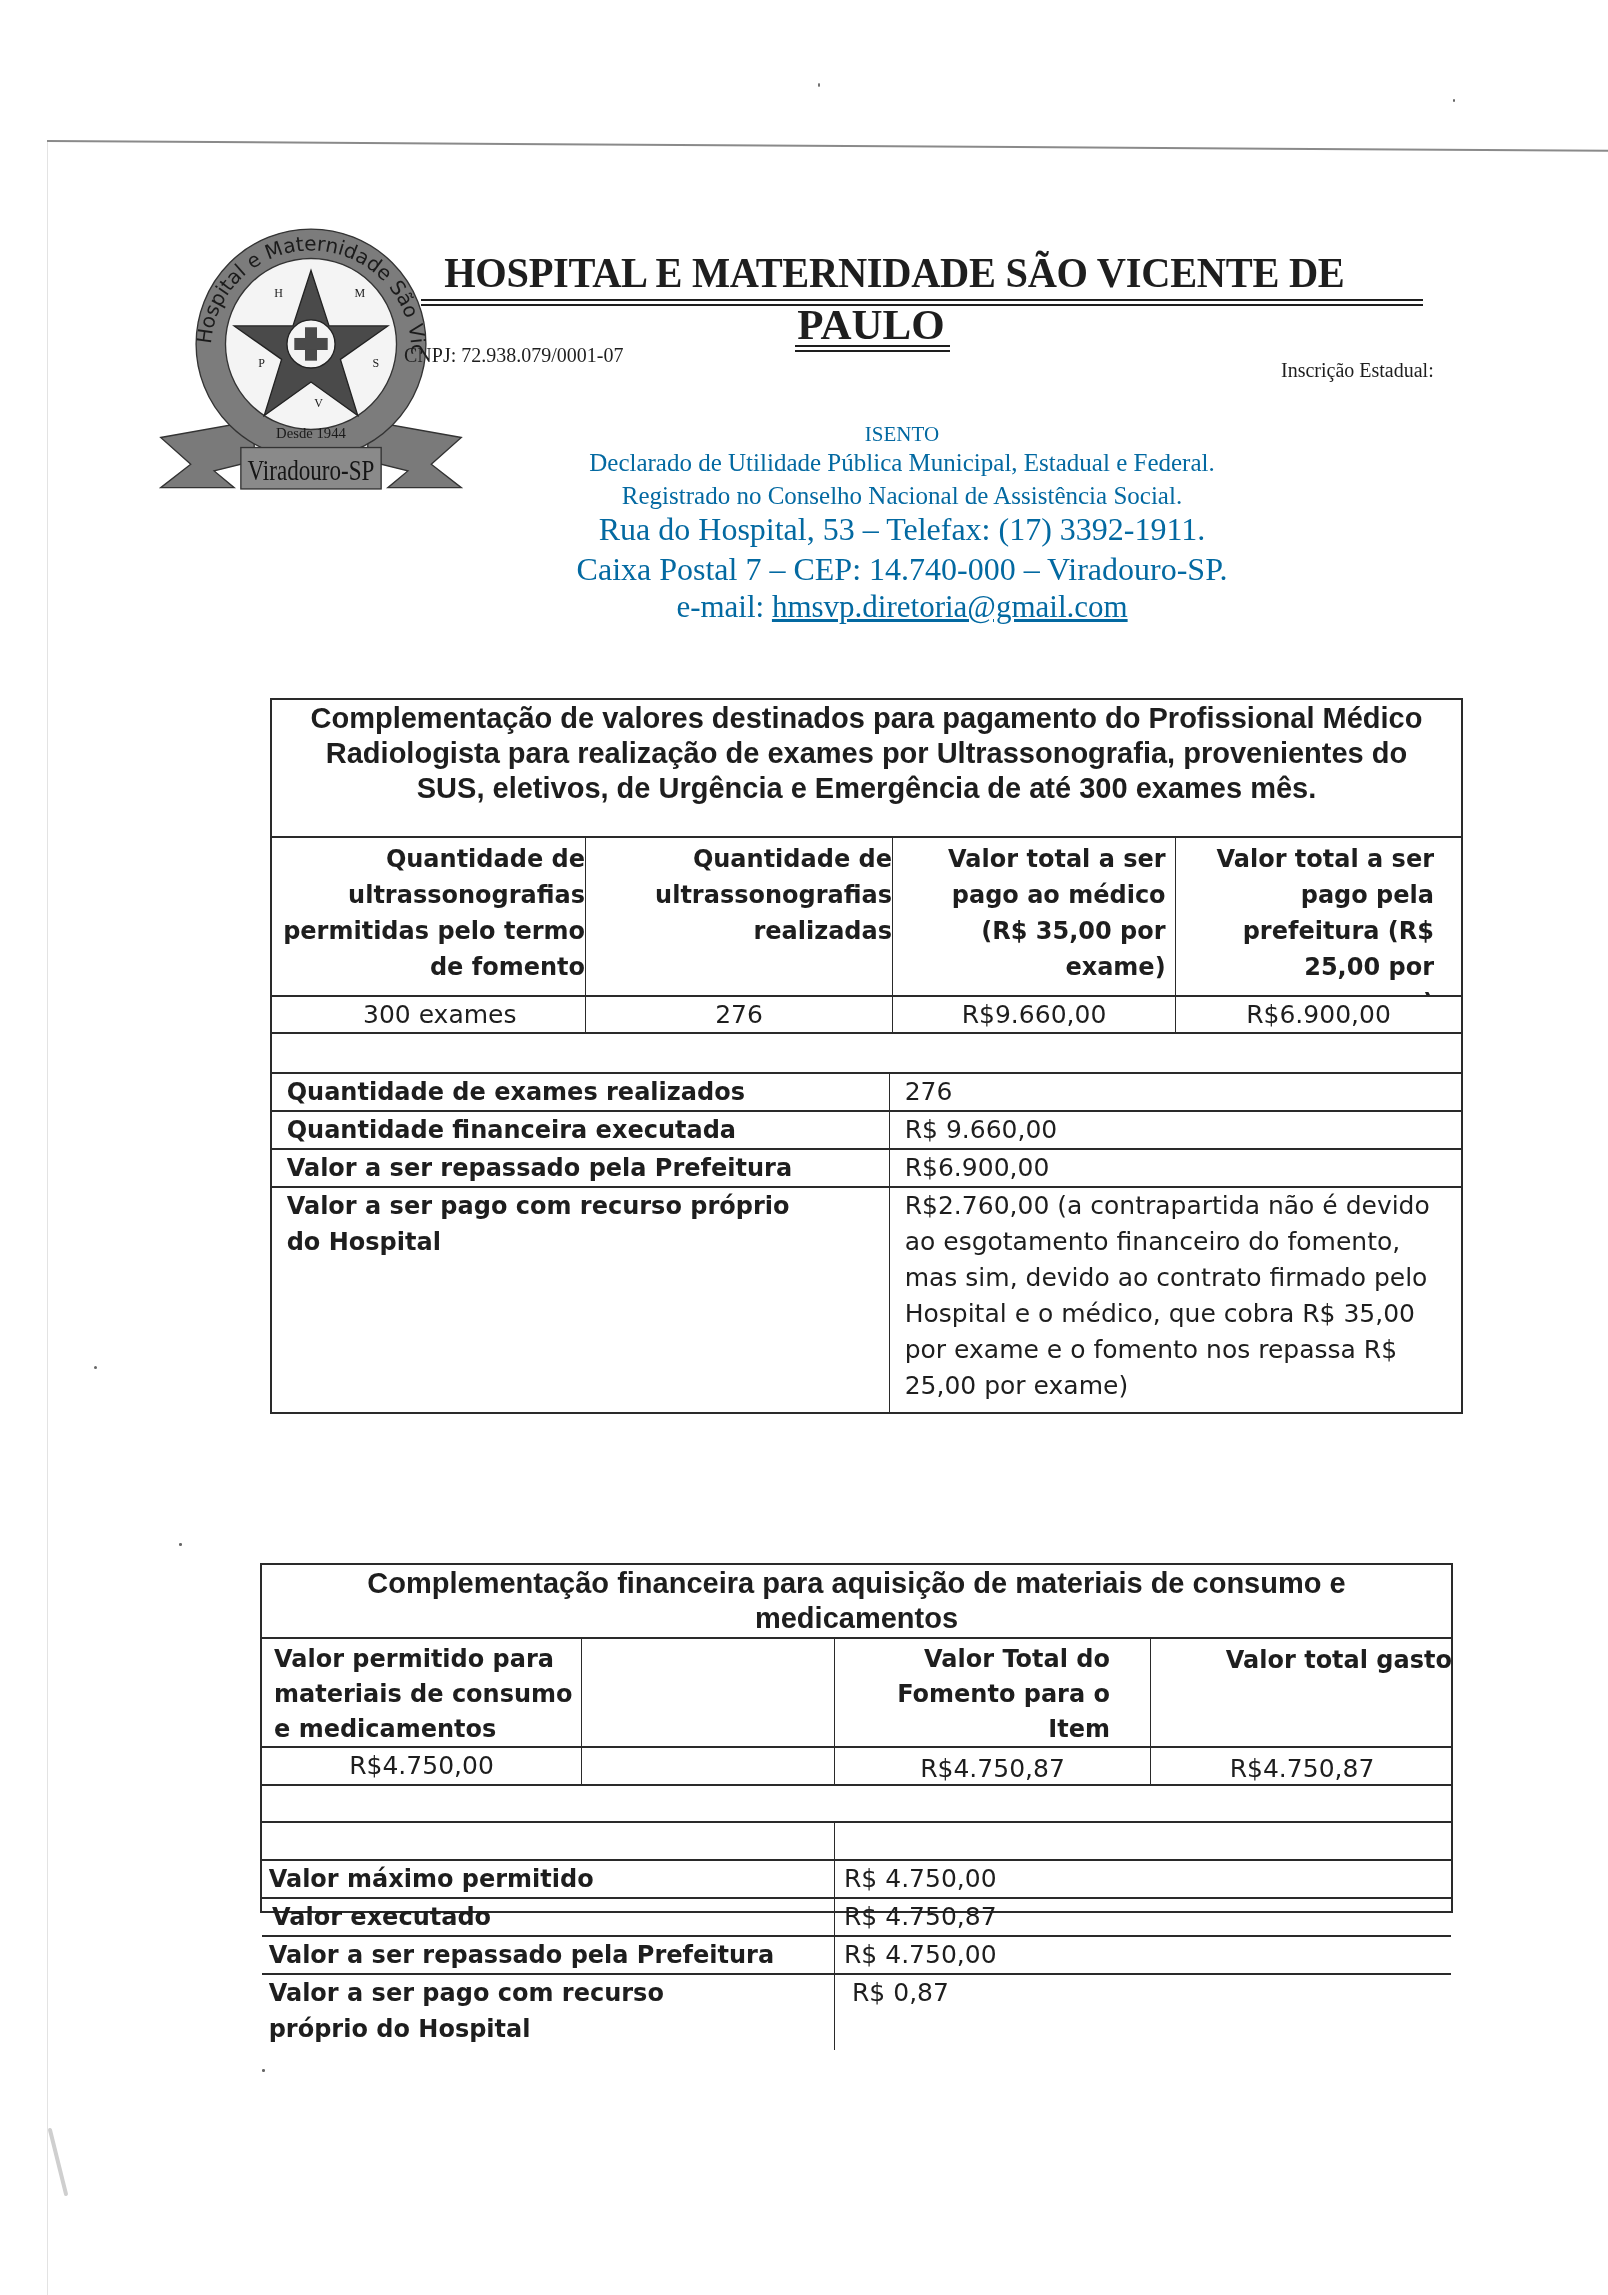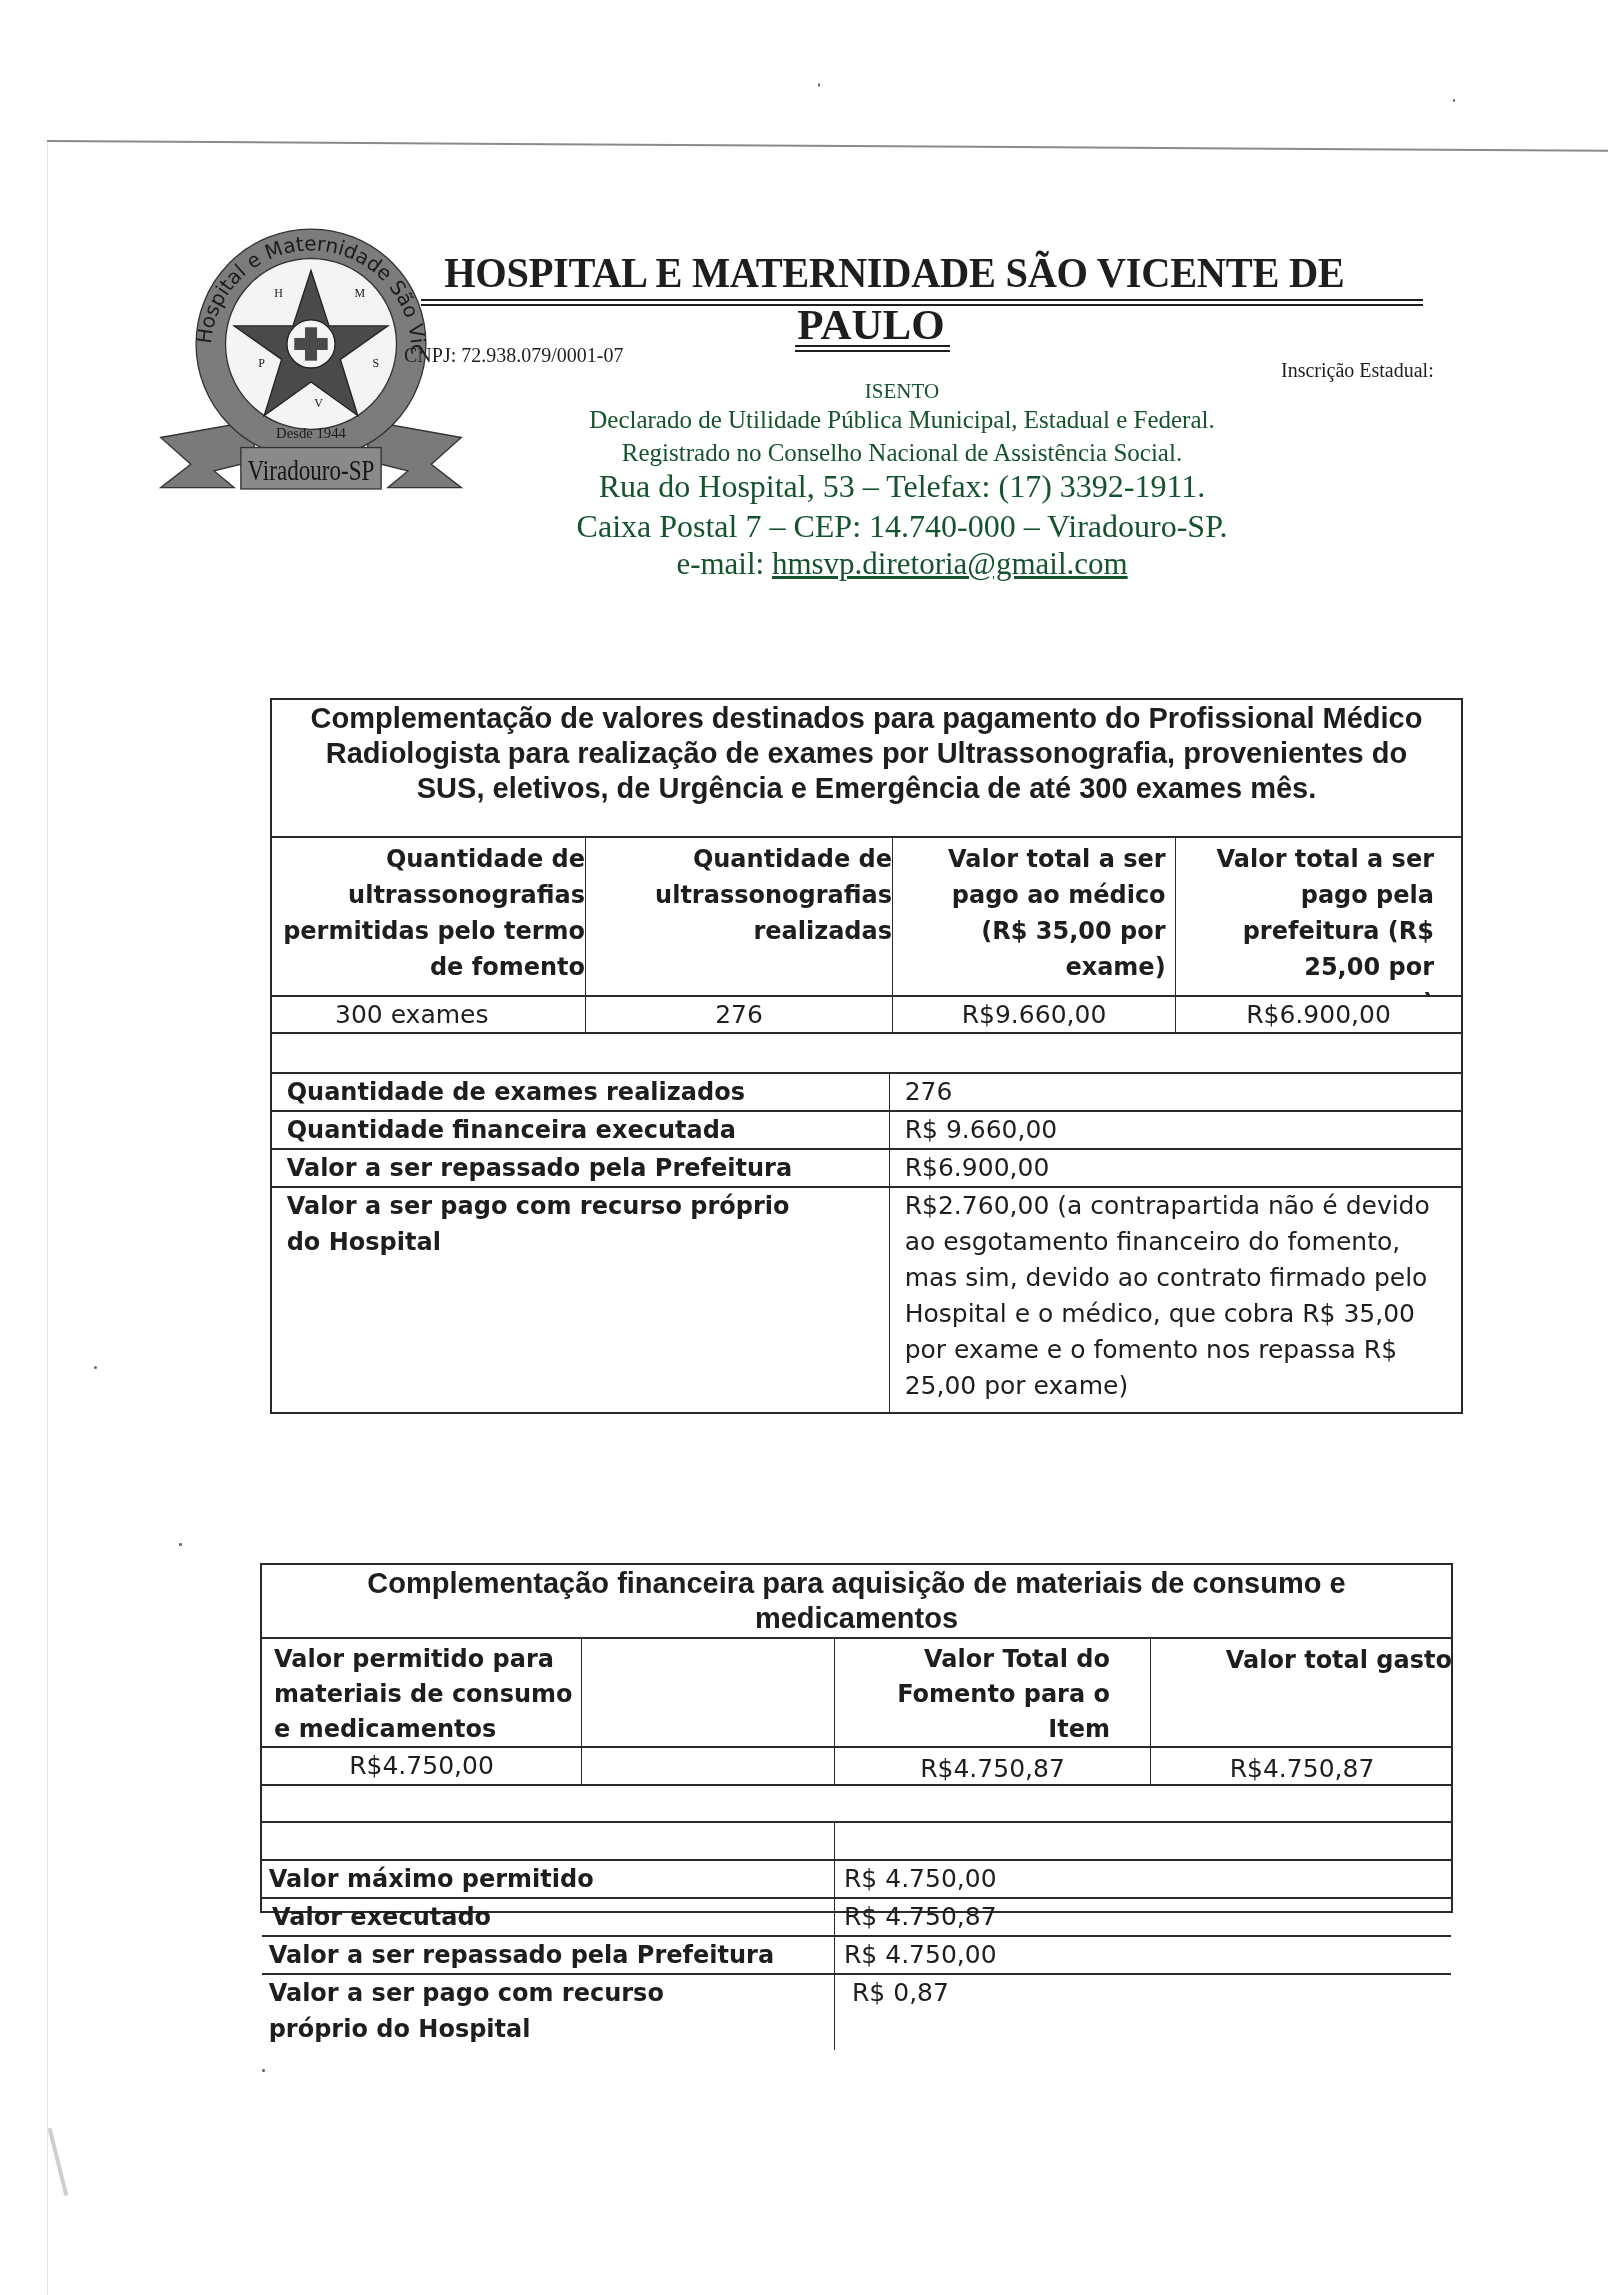--- a/index.html
+++ b/index.html
@@ -28,21 +28,21 @@
   .title-line2 {
     position: absolute; left: 761px; top: 299px; width: 220px;
     font-family: "Liberation Serif", serif; font-weight: bold; font-size: 43px;
     line-height: 52px; text-align: center; white-space: nowrap;
   }
   .dbl-underline { position: absolute; height: 6.7px; border-top: 2.7px solid #1e1e1e; border-bottom: 2px solid #1e1e1e; box-sizing: border-box; height: 7.3px; }
   .cnpj { position: absolute; left: 404px; top: 344px; font-size: 20px; white-space: nowrap; }
   .inscricao { position: absolute; left: 1281px; top: 359px; font-size: 20px; white-space: nowrap; }
   .center-line {
     position: absolute; left: 468px; width: 868px; text-align: center; white-space: nowrap;
-    font-family: "Liberation Serif", serif; color: #14532d;
+    font-family: "Liberation Serif", serif; color: #0369a1; margin-top: 43px;
   }
   .isento { top: 379px; font-size: 21px; }
   .declarado { top: 406px; font-size: 25px; }
   .registrado { top: 439px; font-size: 25px; }
   .rua { top: 468px; font-size: 32px; }
   .caixa { top: 508px; font-size: 32px; }
   .email { top: 546px; font-size: 31px; }
   .email .email-link { text-decoration: underline; }
 
   
@@ -128,21 +128,21 @@
 
   <div class="cell tbl-title" style="left:0; top:1.3px; width:1189px; height:134px;">Complementação de valores destinados para pagamento do Profissional Médico Radiologista para realização de exames por Ultrassonografia, provenientes do SUS, eletivos, de Urgência e Emergência de até 300 exames mês.</div>
   <div class="hline" style="left:0; top:136px; width:1189px;"></div>
 
   <div class="cell col-head" style="left:0; top:138px; width:313px; height:158px;">Quantidade de ultrassonografias permitidas pelo termo de fomento</div>
   <div class="cell col-head" style="left:314px; top:138px; width:306px; height:132px;">Quantidade de ultrassonografias realizadas</div>
   <div class="cell col-head" style="left:621px; top:138px; width:282px; height:158px; padding:2.7px 9.4px 0;">Valor total a ser pago ao médico (R$ 35,00 por exame)</div>
   <div class="cell col-head" style="left:904px; top:138px; width:285px; height:158px; padding:2.7px 27px 0;">Valor total a ser pago pela prefeitura (R$ 25,00 por exame)</div>
   <div class="hline" style="left:0; top:295px; width:1189px;"></div>
 
-  <div class="cell col-val" style="left:0; top:297px; width:313px; height:35px; text-align:left; padding-left:63px;">300 exames</div>
+  <div class="cell col-val" style="left:0; top:297px; width:313px; height:35px; text-align:left; padding-left:91px;">300 exames</div>
   <div class="cell col-val" style="left:314px; top:297px; width:306px; height:35px;">276</div>
   <div class="cell col-val" style="left:621px; top:297px; width:282px; height:35px;">R$9.660,00</div>
   <div class="cell col-val" style="left:904px; top:297px; width:285px; height:35px;">R$6.900,00</div>
   <div class="vline" style="left:313px; top:137px; height:195px;"></div>
   <div class="vline" style="left:620px; top:137px; height:195px;"></div>
   <div class="vline" style="left:903px; top:137px; height:195px;"></div>
   <div class="hline" style="left:0; top:332px; width:1189px;"></div>
 
   <div class="hline" style="left:0; top:372px; width:1189px;"></div>
 

